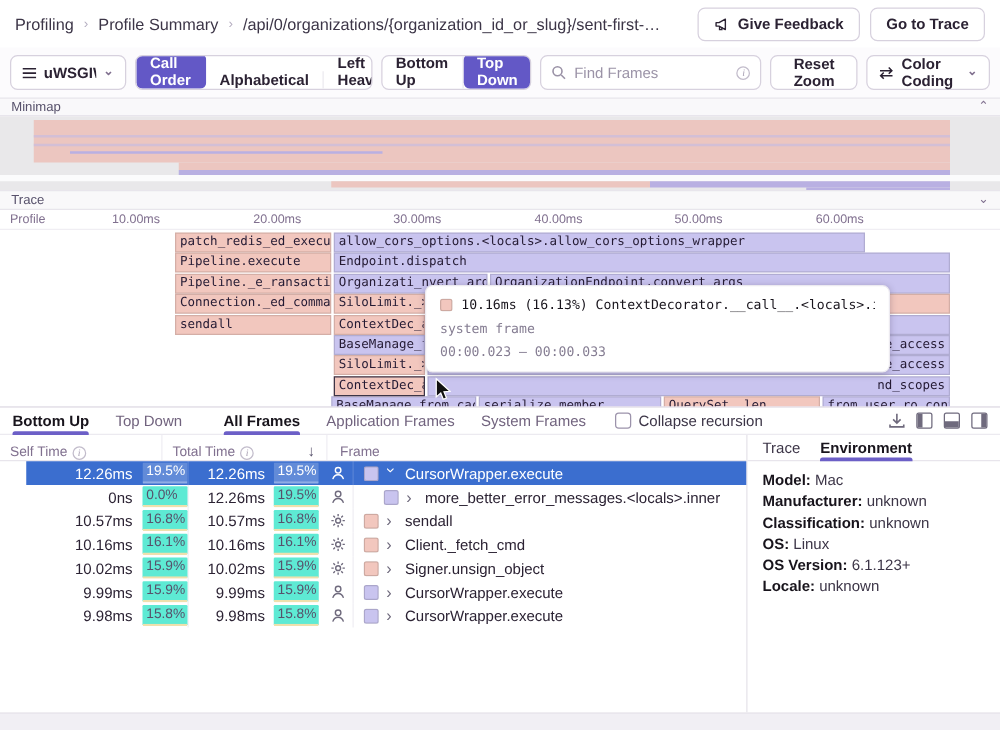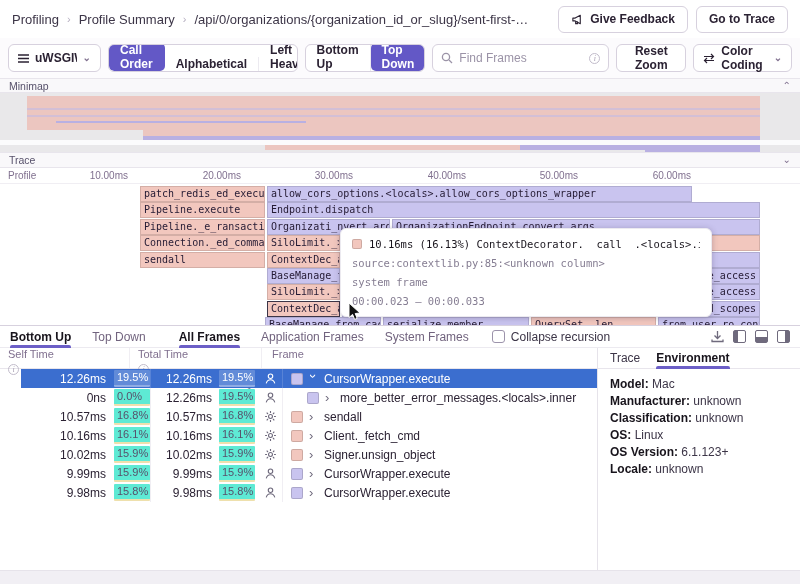--- a/index.html
+++ b/index.html
@@ -64,21 +64,21 @@
   .panel-icons { margin-left:auto; display:flex; align-items:center; gap:9px; color:#6f6a7d; }
   .lay { width:13px; height:13px; border:1.4px solid #6f6a7d; border-radius:2px; position:relative; }
   .lay i { position:absolute; background:#6f6a7d; }
   .lay.l i { left:0; top:0; bottom:0; width:4px; }
   .lay.b i { left:0; right:0; bottom:0; height:5px; }
   .lay.r i { right:0; top:0; bottom:0; width:4px; }
 
   .panel-body { flex:1; display:flex; min-height:0; }
   .table-area { width:598px; border-right:1px solid #e6e3ea; display:flex; flex-direction:column; flex:none; }
   .thead { height:21px; display:flex; align-items:center; font-size:11px; color:#80708f; border-bottom:1px solid #e8e5ec; flex:none; }
-  .th { height:100%; display:flex; align-items:flex-start; gap:4px; padding-left:8px; border-right:1px solid #f0eef3;flex-direction:column; }
+  .th { height:100%; display:flex; align-items:flex-end; gap:4px; padding-left:8px; border-right:1px solid #f0eef3; }
   .th.self { width:130px; }
   .th.total { width:132px; }
   .th.frame { flex:1; border-right:none; padding-left:10px; }
   .sort-arrow { margin-left:auto; margin-right:9px; color:#57516b; font-size:12px; }
   .info-ic { width:11px; height:11px; border:1px solid #c2bccb; border-radius:50%; color:#a79fb2; font-size:8px; line-height:9px; text-align:center; font-family:"Liberation Serif", serif; font-style:italic; }
 
   .trow { height:19px; display:flex; align-items:center; font-size:12px; color:#2b2233; cursor:pointer;margin-left:21px; }
   .cell { height:100%; display:flex; align-items:center; border-right:1px solid #f0eef3; }
   .c-self { width:130px; justify-content:flex-end; gap:8px; }
   .c-total { width:132px; justify-content:flex-end; gap:7px; }
@@ -209,21 +209,20 @@
       <span class="tick" style="left: 402px;">40.00ms</span>
       <span class="tick" style="left: 514px;">50.00ms</span>
       <span class="tick" style="left: 627px;">60.00ms</span>
     </div>
   <div class="flame">
     <div class="tooltip">
       <div class="tt-title">
         <span class="tt-swatch"></span>
         <span>10.16ms (16.13%) ContextDecorator.__call__.&lt;locals&gt;.inner</span>
       </div>
-      <div class="tt-line">source:contextlib.py:85:&lt;unknown column&gt;</div>
       <div class="tt-line">system frame</div>
       <div class="tt-line">00:00.023 — 00:00.033</div>
     </div>
     <div class="cursor">
       <svg width="13" height="19" viewBox="0 0 13 19">
           <path d="M1 1v14.5l3.6-3.1 2 5 2.6-1-2-4.9 4.8-.5z" fill="#111" stroke="#fff" stroke-width="1"></path>
         </svg>
     </div>
   <div class="fseg pink" style="left: 140px; top: 2px; width: 125px;">patch_redis_ed_execute</div>
       <div class="fseg purple" style="left: 267px; top: 2px; width: 425px;">allow_cors_options.&lt;locals&gt;.allow_cors_options_wrapper</div>

